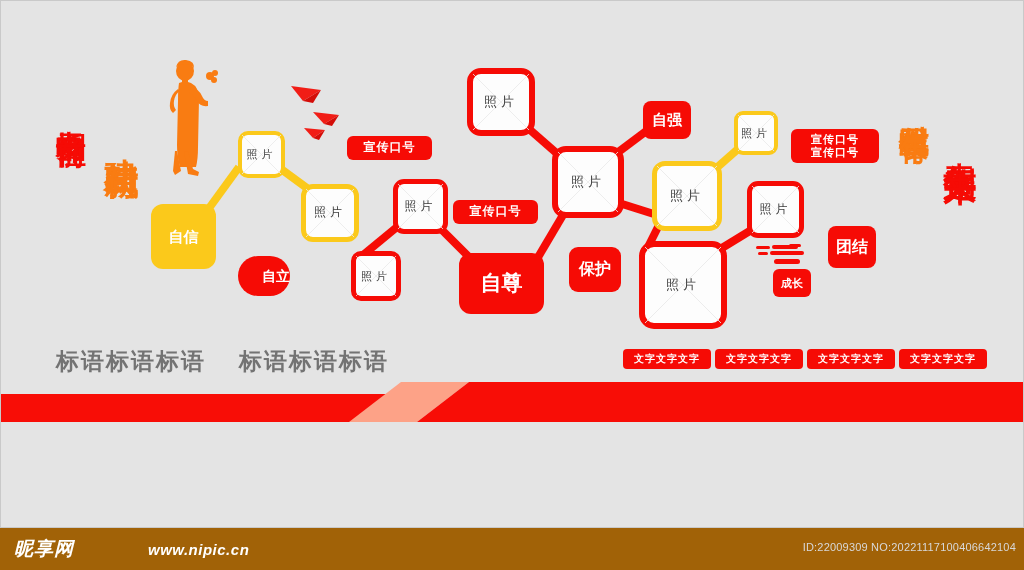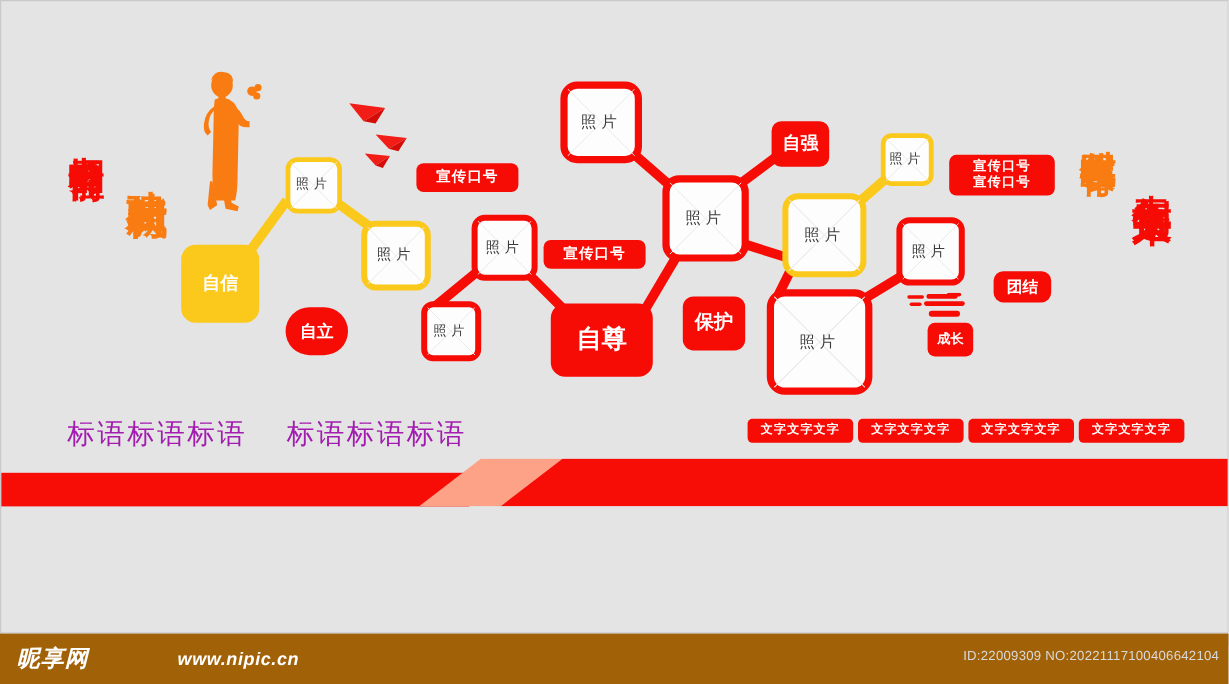--- a/index.html
+++ b/index.html
@@ -25,21 +25,21 @@
 
   .solid-red{background:#f60b05;color:#ffffff;}
   .solid-yellow{background:#fbc91b;color:#ffffff;}
 
   
   .pill{position:absolute;background:#f60b05;color:#fff;font-weight:bold;
         display:flex;align-items:center;justify-content:center;text-align:center;
         letter-spacing:1px;box-sizing:border-box;line-height:1.15;}
 
   
-  .bslogan{position:absolute;color:#a21caf;font-weight:normal;letter-spacing:2px;
+  .bslogan{position:absolute;color:#737373;font-weight:bold;letter-spacing:2px;
            white-space:nowrap;}
 
   
   .band{position:absolute;background:#f80d06;}
   .band-diag{position:absolute;background:#fda287;}
 
   
   #footer{position:absolute;left:0;top:528px;width:1024px;height:42px;background:#a16207;}
   #brand{position:absolute;left:14px;top:8px;color:#fff;font-weight:bold;font-size:19px;
          letter-spacing:1px;font-style:italic;}
@@ -142,21 +142,21 @@
       <span class="ph-label" style="font-size:11px;">照片</span>
     </div>
 
     <div class="node photo" style="left:300px;top:183px;width:58px;height:58px;border:5px solid #fbc91b;border-radius:12px;">
       <svg class="xlines" width="100%" height="100%" viewBox="0 0 58 58" preserveAspectRatio="none">
         <path d="M0 0 L58 58 M58 0 L0 58" stroke="#e9e9e9" stroke-width="1"></path>
       </svg>
       <span class="ph-label" style="font-size:12px;">照片</span>
     </div>
 
-    <div class="node solid-red" style="left:237px;top:255px;width:52px;height:40px;border-radius:20px;font-size:14px;">
+    <div class="node solid-red" style="left:237px;top:255px;width:52px;height:40px;border-radius:20px;font-size:14px;justify-content:flex-end;">
       <span>自立</span>
     </div>
 
     <div class="node photo" style="left:392px;top:178px;width:55px;height:55px;border:5px solid #f60b05;border-radius:11px;">
       <svg class="xlines" width="100%" height="100%" viewBox="0 0 55 55" preserveAspectRatio="none">
         <path d="M0 0 L55 55 M55 0 L0 55" stroke="#e9e9e9" stroke-width="1"></path>
       </svg>
       <span class="ph-label" style="font-size:12px;">照片</span>
     </div>
 
@@ -218,21 +218,21 @@
       <svg class="xlines" width="100%" height="100%" viewBox="0 0 88 88" preserveAspectRatio="none">
         <path d="M0 0 L88 88 M88 0 L0 88" stroke="#e9e9e9" stroke-width="1"></path>
       </svg>
       <span class="ph-label" style="font-size:13px;">照片</span>
     </div>
 
     <div class="node solid-red" style="left:772px;top:268px;width:38px;height:28px;border-radius:6px;font-size:11px;">
       <span>成长</span>
     </div>
 
-    <div class="node solid-red" style="left:827px;top:225px;width:48px;height:26px;border-radius:8px;font-size:13px;">
+    <div class="node solid-red" style="left:827px;top:225px;width:48px;height:42px;border-radius:8px;font-size:16px;">
       <span>团结</span>
     </div>
 
     <div class="connector" style="left:755px;top:243px;">
       <svg width="52" height="22" viewBox="0 0 52 22">
         <g fill="#f60b05">
           <rect x="0" y="2" width="14" height="3" rx="1.5"></rect>
           <rect x="16" y="1" width="26" height="4" rx="2"></rect>
           <rect x="33" y="0" width="12" height="3" rx="1.5"></rect>
           <rect x="2" y="8" width="10" height="3" rx="1.5"></rect>

